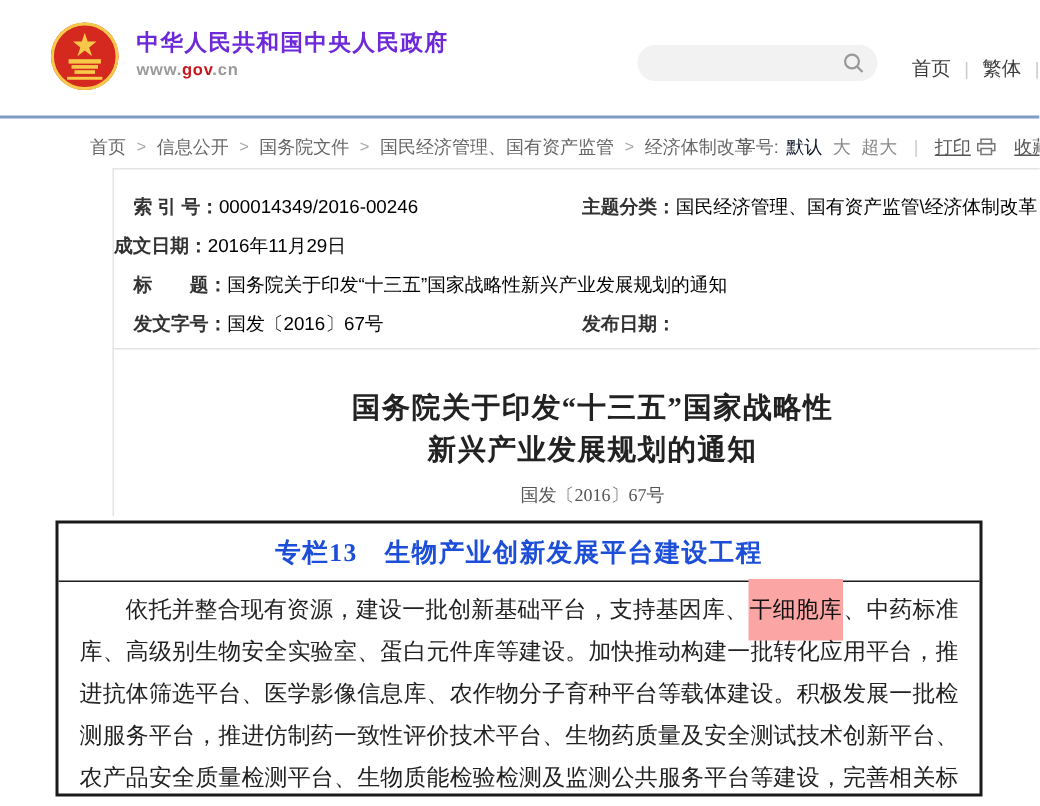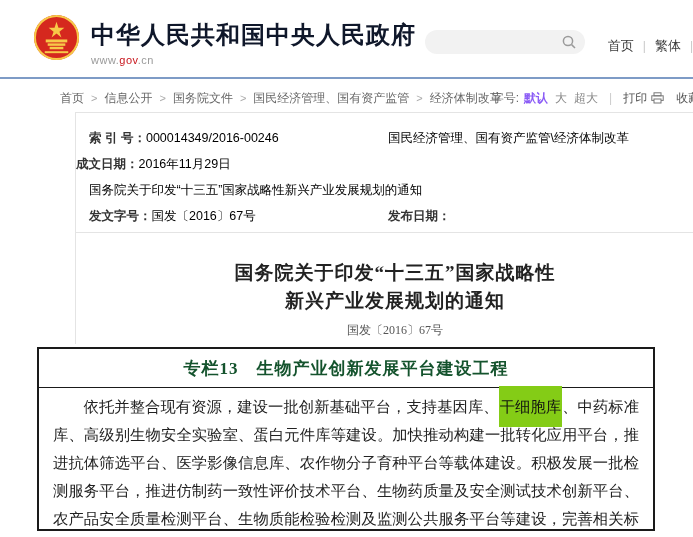--- a/index.html
+++ b/index.html
@@ -4,45 +4,45 @@
 <style>
   * { margin:0; padding:0; box-sizing:border-box; }
   html,body { width:693px; height:537px; background:#fff; overflow:hidden;
               font-family:"Liberation Sans","DejaVu Sans",sans-serif; }
   #stage { position:relative; width:693px; height:537px; background:#fff; }
 
   
   .header { position:absolute; top:0; left:0; width:693px; height:77px; background:#fff; }
   .emblem { position:absolute; left:33px; top:14px; width:47px; height:47px; }
   .site-block { position:absolute; left:91px; top:19px; }
-  .site-title { font-size:24px; font-weight:bold; color:#0f172a; letter-spacing:1px; }
-  .site-url { margin-top:3px; font-size:11px; color:#9a9a9a; letter-spacing:.5px; }
+  .site-title { font-size:15px; font-weight:bold; color:#6d28d9; letter-spacing:1px; }
+  .site-url { margin-top:3px; font-size:11px; color:#9a9a9a; letter-spacing:.5px;font-weight:bold; }
   .site-url .gov { color:#c8161d; }
   .search-box { position:absolute; left:425px; top:30px; width:160px; height:24px;
                 background:#f2f2f2; border:none; border-radius:12px; }
   .search-box input { position:absolute; left:10px; top:0; width:120px; height:24px;
                 border:none; background:transparent; outline:none; font-size:12px; color:#555; }
   .search-ico { position:absolute; right:9px; top:5px; width:14px; height:14px; }
   .top-links { position:absolute; right:0px; top:37px; font-size:13px; color:#3b3b3b;
                display:flex; align-items:center; gap:9px; white-space:nowrap; }
   .top-links .sep { color:#c9c9c9; font-size:12px; }
   .top-links a { color:#3b3b3b; text-decoration:none; cursor:pointer; }
 
   .blue-rule { position:absolute; top:77px; left:0; width:693px; height:2px; background:#7e9bc6; }
 
   
   .crumb-row { position:absolute; top:88px; left:60px; width:633px; height:20px;
                font-size:12px; color:#666; display:flex; align-items:center; white-space:nowrap; }
   .crumb-row a { color:#666; text-decoration:none; cursor:pointer; }
   .crumb-sep { color:#aaa; margin:0 7px; font-size:11px; }
   .fs-label { margin-left:-26px; color:#666; position:relative; z-index:2;padding-left:16px; }
-  .fs-default { font-weight:bold; color:#8b5cf6; margin-left:5px; cursor:pointer; }
+  .fs-default { font-weight:normal; color:#0f172a; margin-left:5px; cursor:pointer; }
   .fs-opt { color:#888; margin-left:7px; cursor:pointer; }
   .tool-sep { color:#ccc; margin:0 11px; }
-  .tool-item { color:#555; cursor:pointer; display:inline-flex; align-items:center; gap:4px; }
+  .tool-item { color:#555; cursor:pointer; display:inline-flex; align-items:center; gap:4px;text-decoration:underline; }
   .tool-item + .tool-item { margin-left:12px; }
   .tool-glyph { font-size:13px; color:#777; }
 
   
   .meta-panel { position:absolute; top:112px; left:75px; width:640px; background:#fff;
                 border:1px solid #e4e4e4; padding:12px 0 10px 0; font-size:12.5px; color:#333; }
   .meta-row { display:flex; line-height:26px; }
   .meta-cell { display:flex; }
   .meta-cell.left { width:312px; padding-left:13px;align-items:flex-end; }
   .meta-cell.right { flex:1; }
@@ -55,25 +55,25 @@
                background:#fff; border:1px solid #e4e4e4; border-bottom:none;
                text-align:center; padding-top:26px;
                font-family:"Liberation Serif","DejaVu Serif",serif; }
   .doc-title { font-size:19px; font-weight:bold; color:#222; line-height:28px; letter-spacing:1px; }
   .doc-no { margin-top:7px; font-size:12px; color:#555; }
 
   
   .col-box { position:absolute; top:347px; left:37px; width:618px; height:184px;
              background:#fff; border:2px solid #1a1a1a; }
   .col-head { height:39px; line-height:39px; text-align:center; font-weight:bold;
-              font-size:17px; color:#14532d; border-bottom:1px solid #1a1a1a;
+              font-size:17px; color:#1d4ed8; border-bottom:1px solid #1a1a1a;
               font-family:"Liberation Serif","DejaVu Serif",serif; letter-spacing:1px; }
   .col-body { padding:5px 14px 0 14px; font-size:15.3px; color:#222; line-height:28px;
               text-align:justify; text-indent:2em; }
-  .hl { background:#84cc16; color:#111; padding:12px 1px; }
+  .hl { background:#fca5a5; color:#111; padding:12px 1px; }
 </style>
 </head>
 <body>
 
 <div id="stage">
 
   <div class="header">
     <svg class="emblem" viewBox="0 0 48 48">
       <circle cx="24" cy="24" r="23" fill="#d5281e"></circle>
       <circle cx="24" cy="24" r="22" fill="none" stroke="#f7c948" stroke-width="2"></circle>
@@ -133,31 +133,33 @@
 
   </div>
 
   <div class="meta-panel">
     <div class="meta-row">
       <div class="meta-cell left">
         <span class="meta-label">索 引 号：</span>
         <span class="meta-value">000014349/2016-00246</span>
       </div>
       <div class="meta-cell right">
+        <span class="meta-label">主题分类：</span>
         <span class="meta-value">国民经济管理、国有资产监管\经济体制改革</span>
       </div>
     </div>
     <div class="meta-row">
       <div class="meta-cell right">
         <span class="meta-label">成文日期：</span>
         <span class="meta-value">2016年11月29日</span>
       </div>
     </div>
     <div class="meta-row">
       <div class="meta-cell wide">
+        <span class="meta-label">标　　题：</span>
         <span class="meta-value">国务院关于印发“十三五”国家战略性新兴产业发展规划的通知</span>
       </div>
     </div>
     <div class="meta-row">
       <div class="meta-cell left">
         <span class="meta-label">发文字号：</span>
         <span class="meta-value">国发〔2016〕67号</span>
       </div>
       <div class="meta-cell right">
         <span class="meta-label">发布日期：</span>

